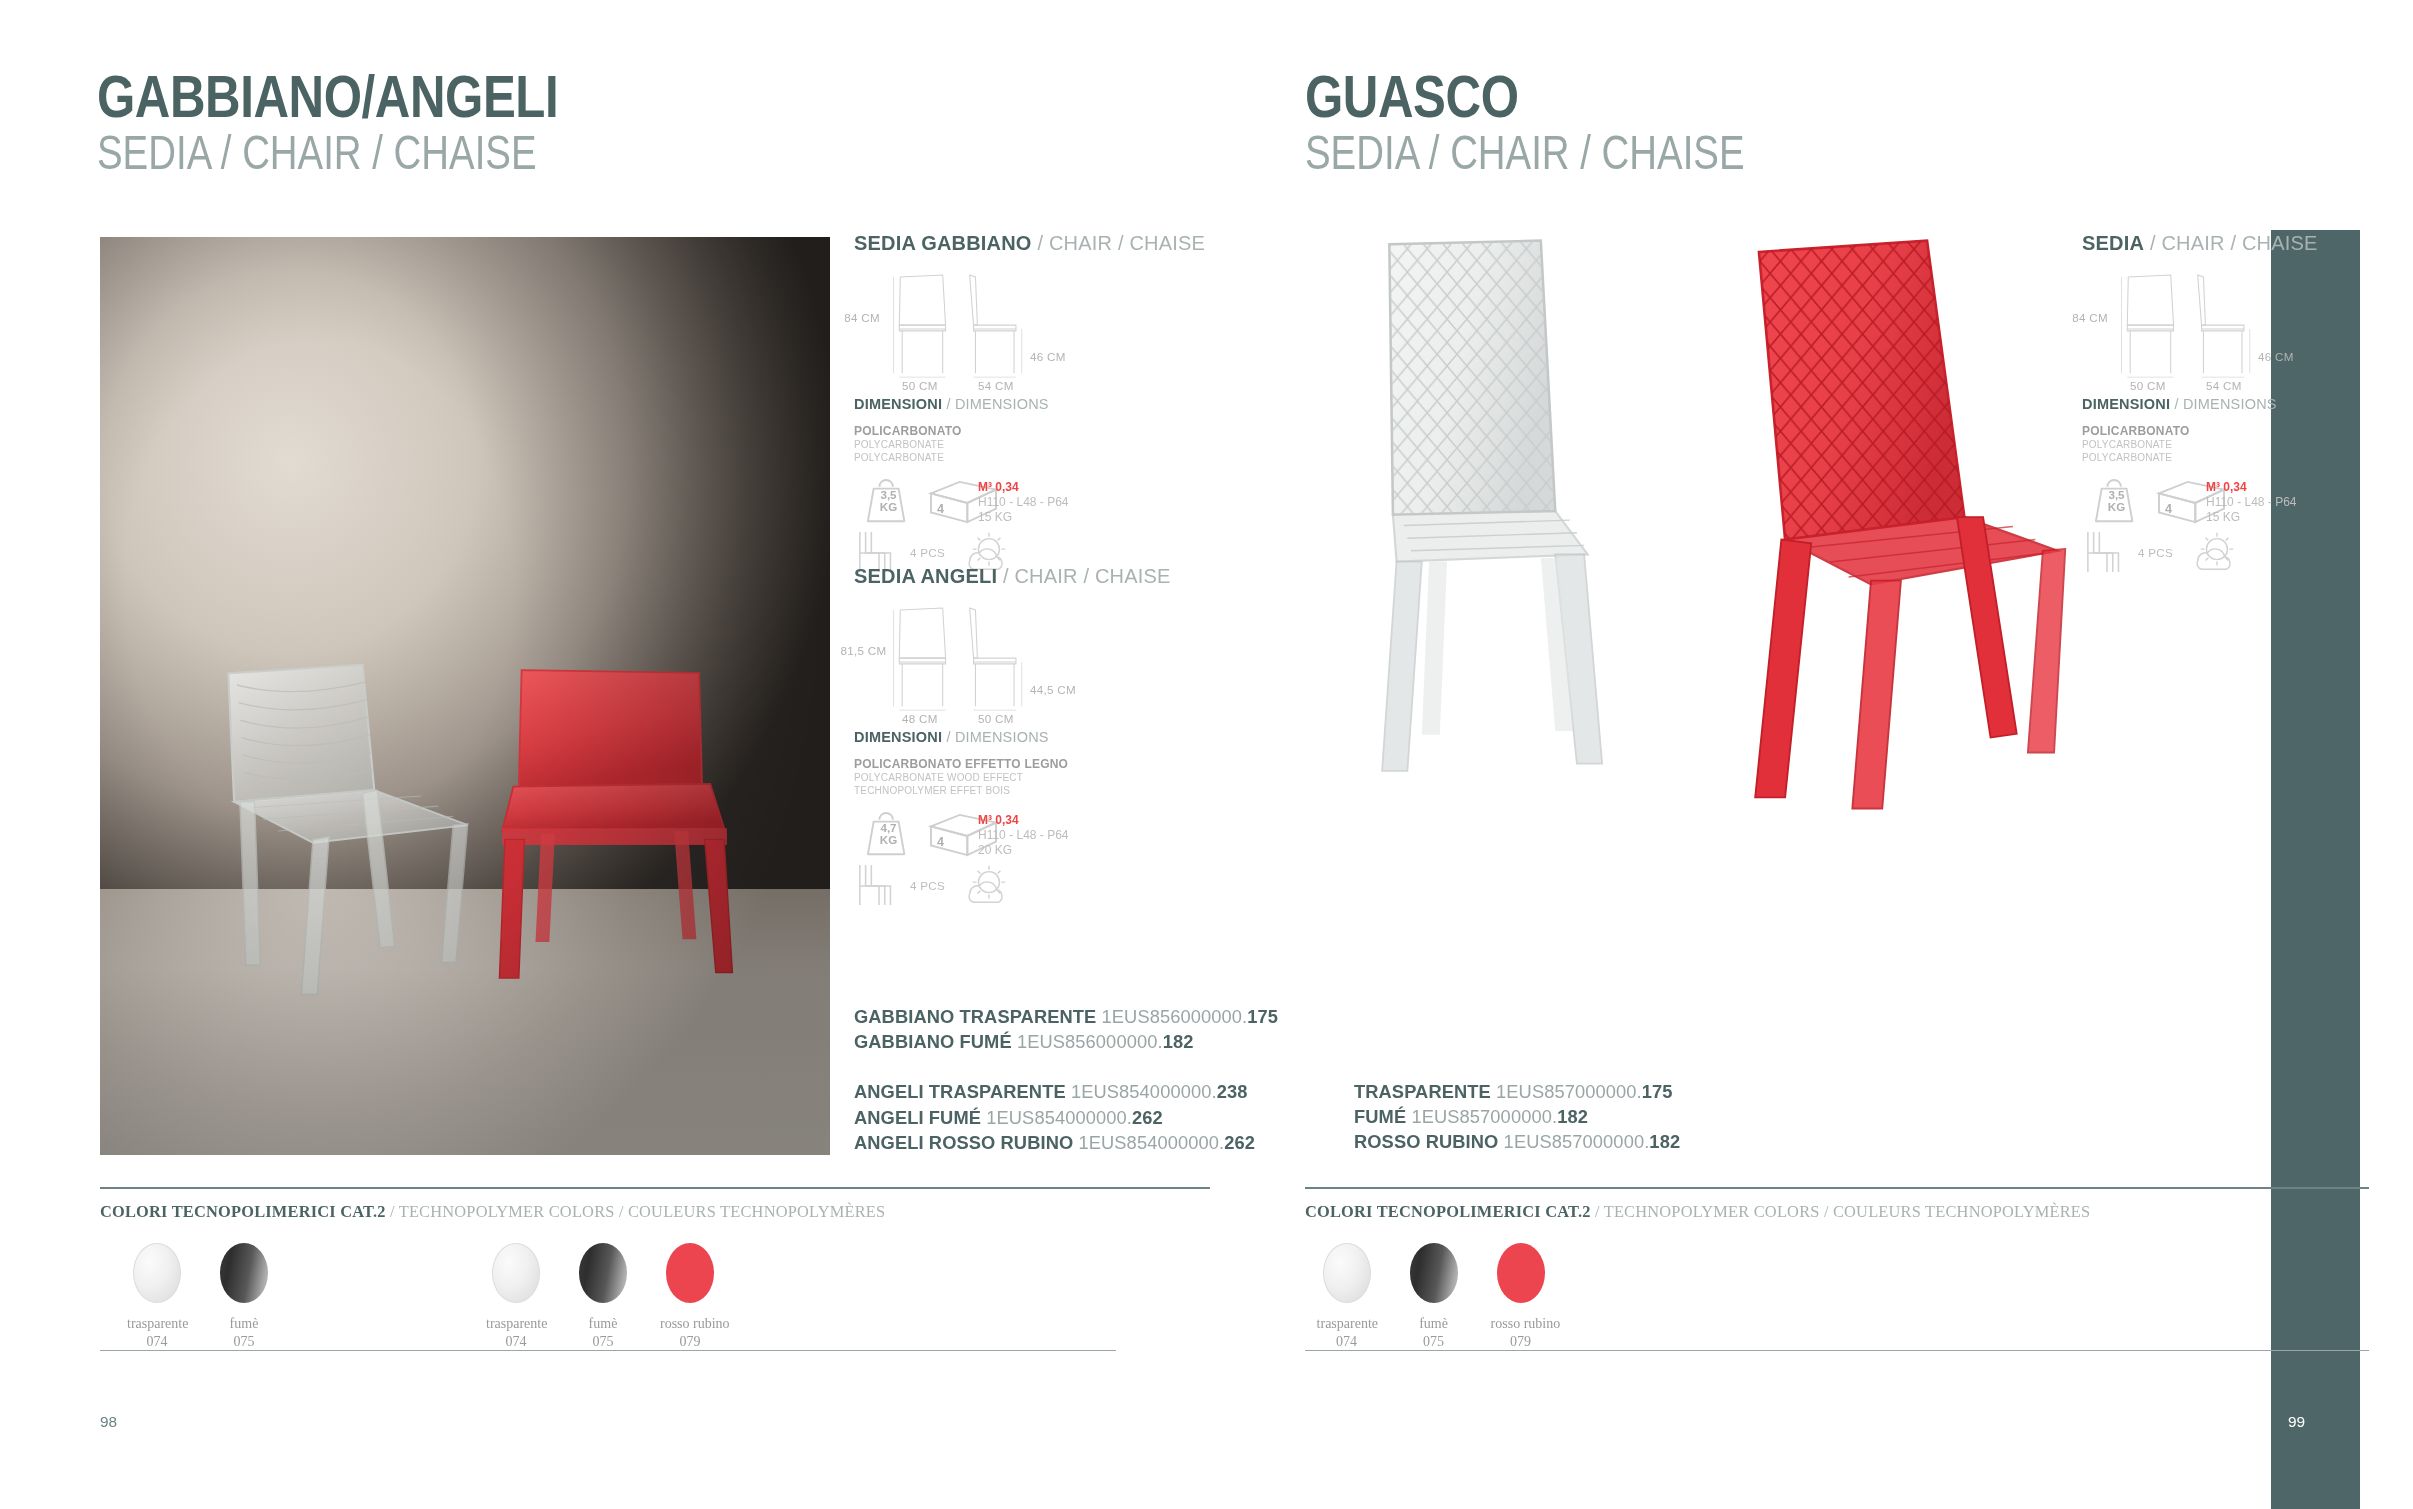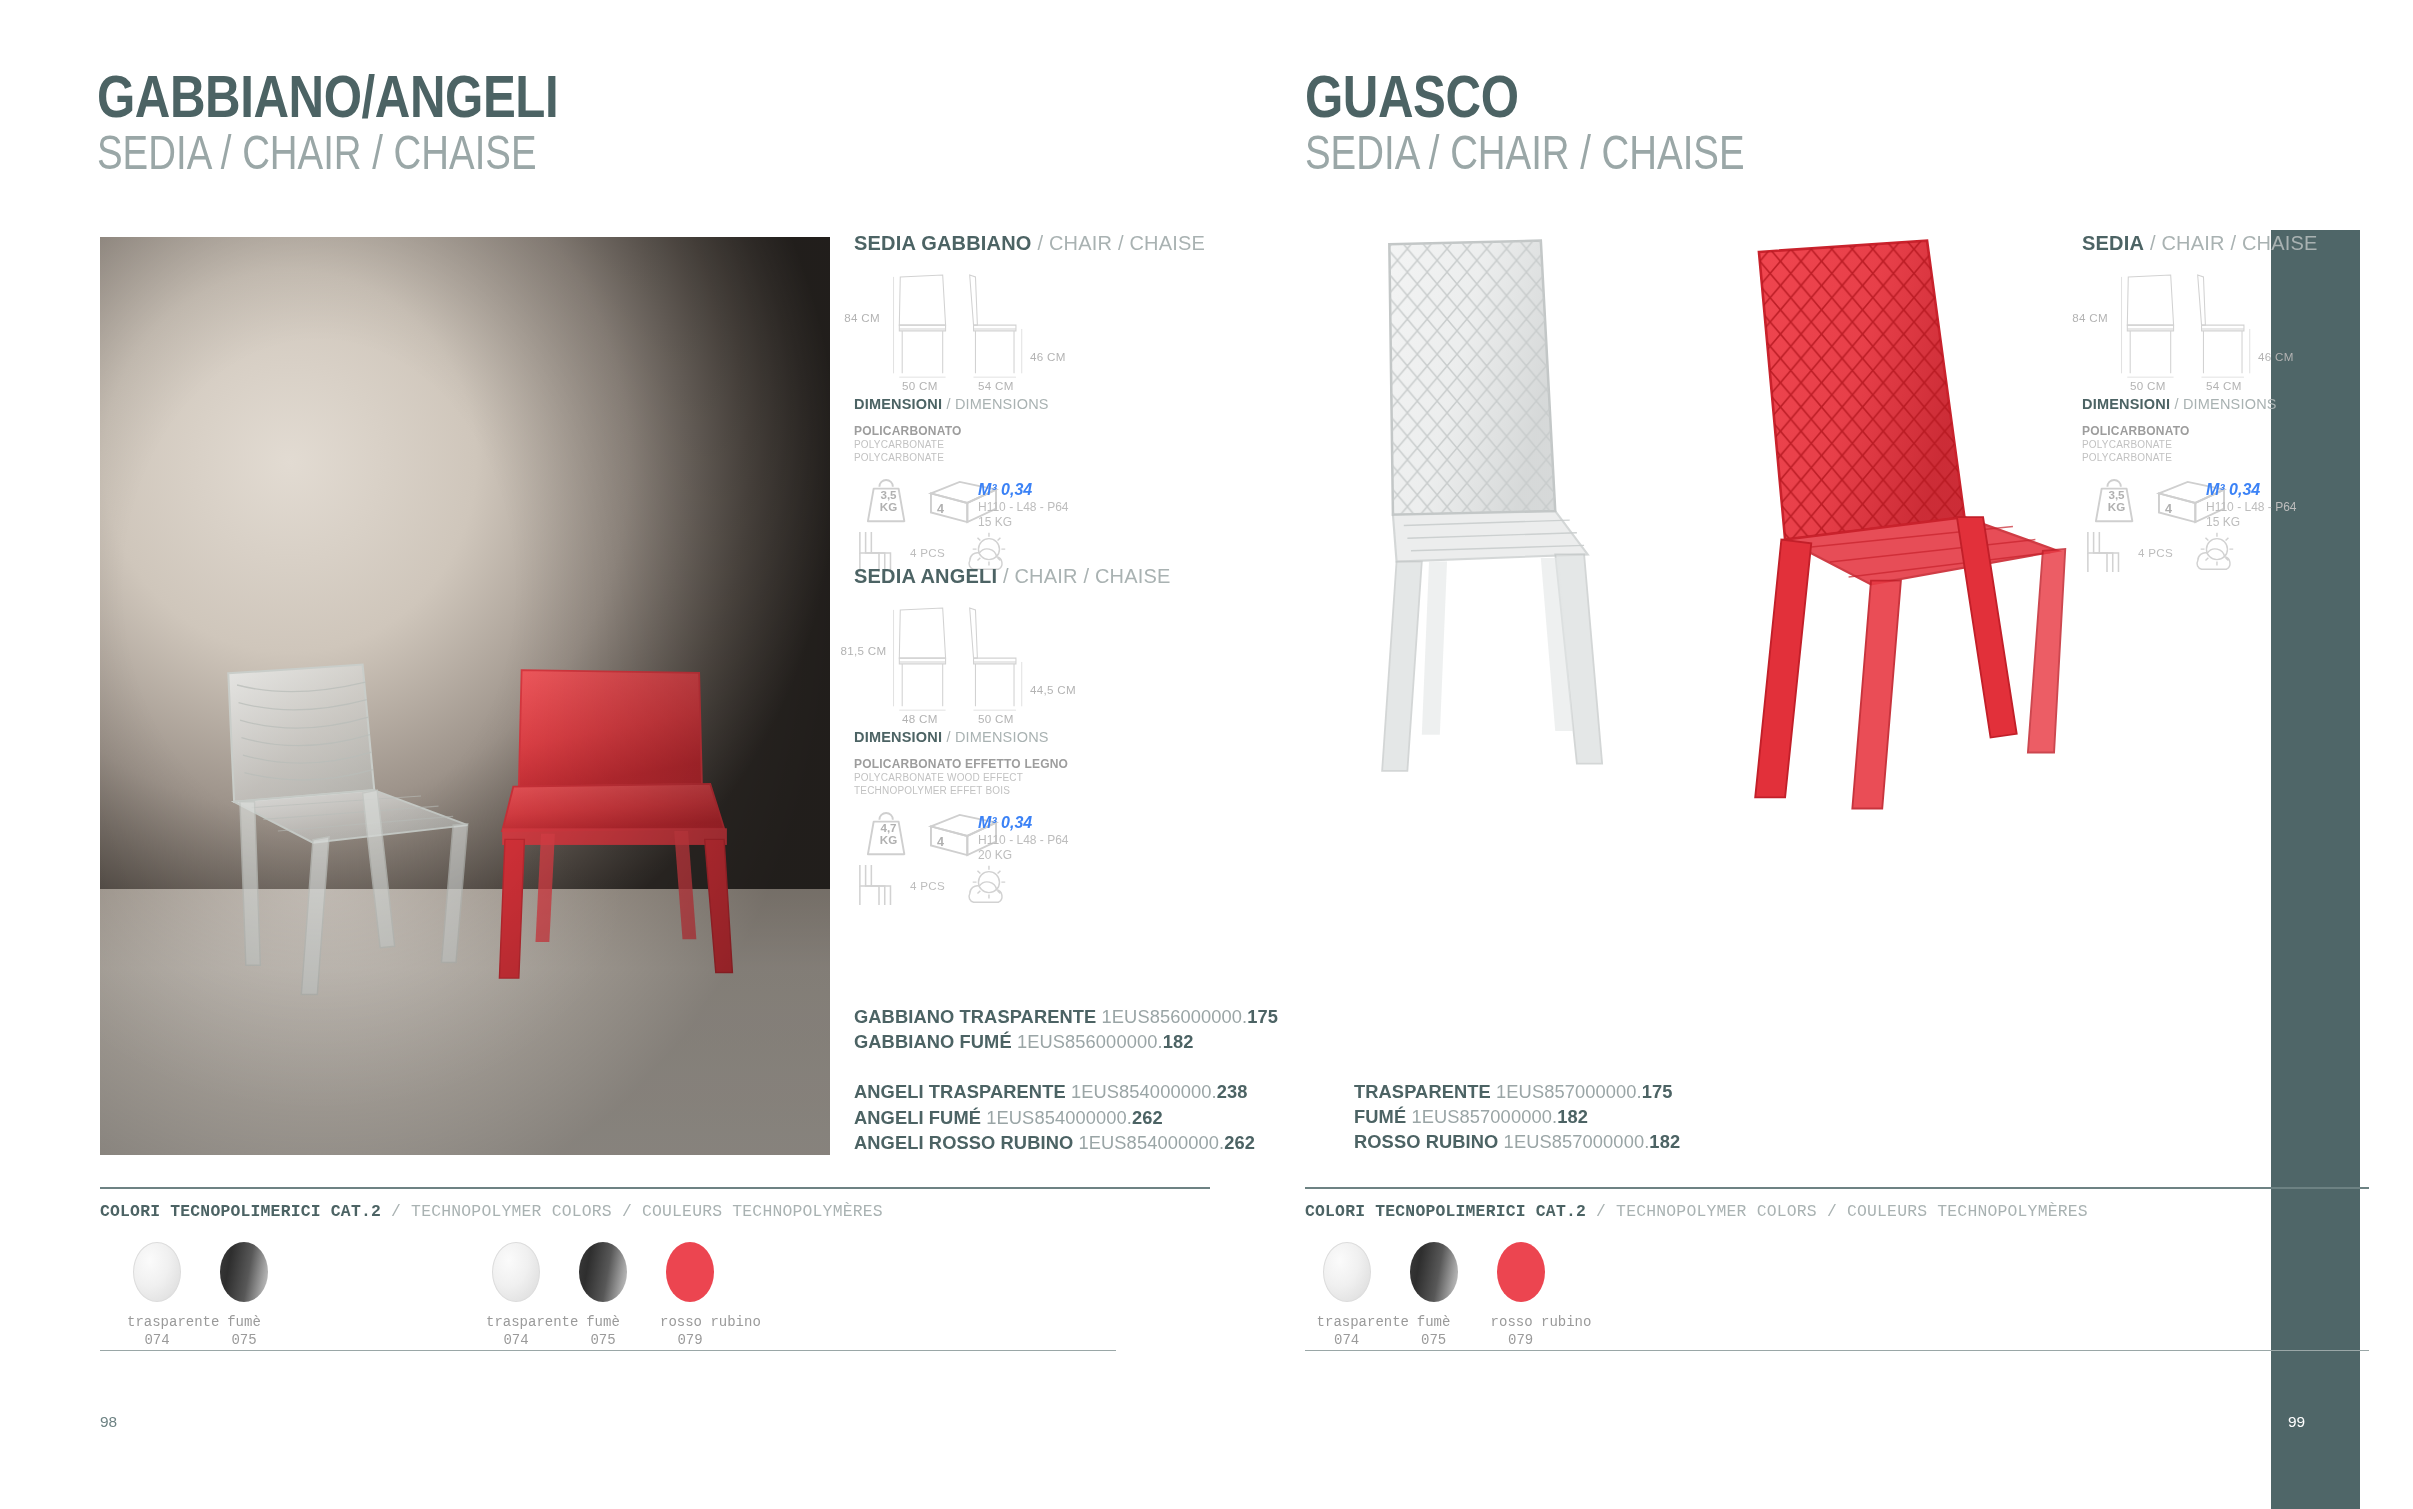--- a/index.html
+++ b/index.html
@@ -161,21 +161,21 @@
     font-size: 11.6px; font-weight: bold; color: #b0b0b0; line-height: 1.02;
   }
   .boxnum {
     position:absolute; left: 11.6px; top: 21px;
     font-size: 12.6px; font-weight: bold; color: #b0b0b0;
   }
   .boxtxt {
     position: absolute; left: 124px; top: 1.9px;
     line-height: 1.25; white-space: nowrap;
   }
-  .boxtxt .m3 { font-size: 16px; font-weight: bold; color: #3b82f6; display:block;font-style:italic; }
+  .boxtxt .m3 { font-size: 12px; font-weight: bold; color: #ef4444; display:block; }
   .boxtxt .d  { font-size: 12px; font-weight: 300; color: #bdbdbd; display:block; }
   .pcs {
     position:absolute; left: 56px; top: 15.4px;
     font-size: 11.6px; font-weight: 300; color: #bdbdbd; letter-spacing: 0.3px;
   }
 
   
   .prices {
     position: absolute;
     font-family: "Liberation Sans Narrow", "Liberation Sans", sans-serif;
@@ -191,21 +191,21 @@
   .price-gap { height: 25px; }
 
   
   .rule { position: absolute; height: 1.9px; background: #6d8283; }
   .rule-top-l    { left: 100px;  top: 1187px; width: 1110px; }
   .rule-top-r    { left: 1305px; top: 1187px; width: 1064px; }
   .rule-bottom-l { left: 100px;  top: 1350px; width: 1016px; height: 1px; background: #9aa7a7; }
   .rule-bottom-r { left: 1305px; top: 1350px; width: 1064px; height: 1px; background: #9aa7a7; }
 
   
-  .colors { position: absolute; font-family: Liberation Mono, monospace; }
+  .colors { position: absolute; font-family: Liberation Serif, serif; }
   .colors-left  { left: 100px;  top: 1202px; width: 1110px; }
   .colors-right { left: 1305px; top: 1202px; width: 1062px; }
 
   .colors-title { font-size: 16.4px; white-space: nowrap; letter-spacing: 0.2px; }
   .colors-title b { font-weight: bold; color: #4c6364; }
   .colors-title span { font-weight: 300; color: #a9b2b2; }
 
   .swatch-groups { position: relative; margin-top: 21px; height: 121px; }
   .swatch-group { position: absolute; top: 0; display: flex; gap: 27px; }
   .sg-1 { left: 27px; }

